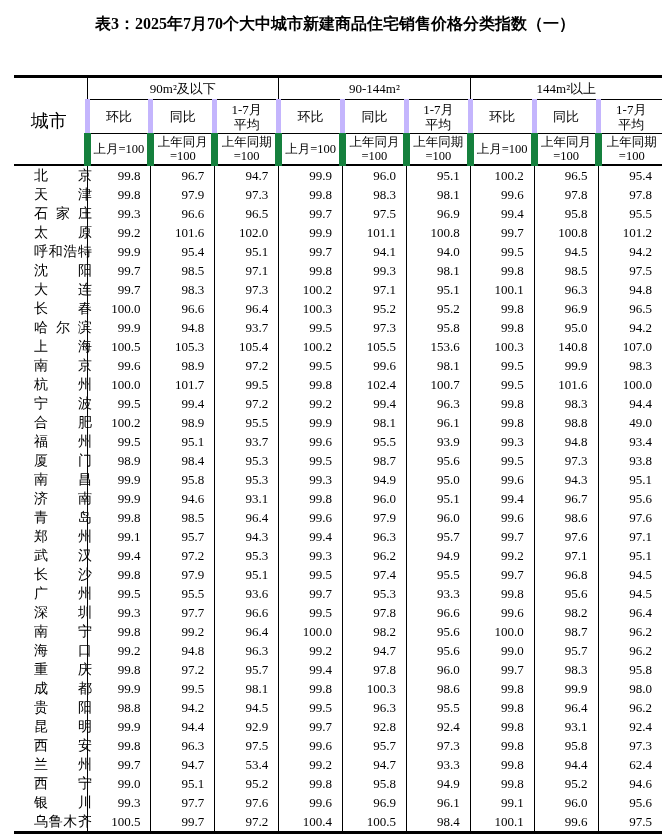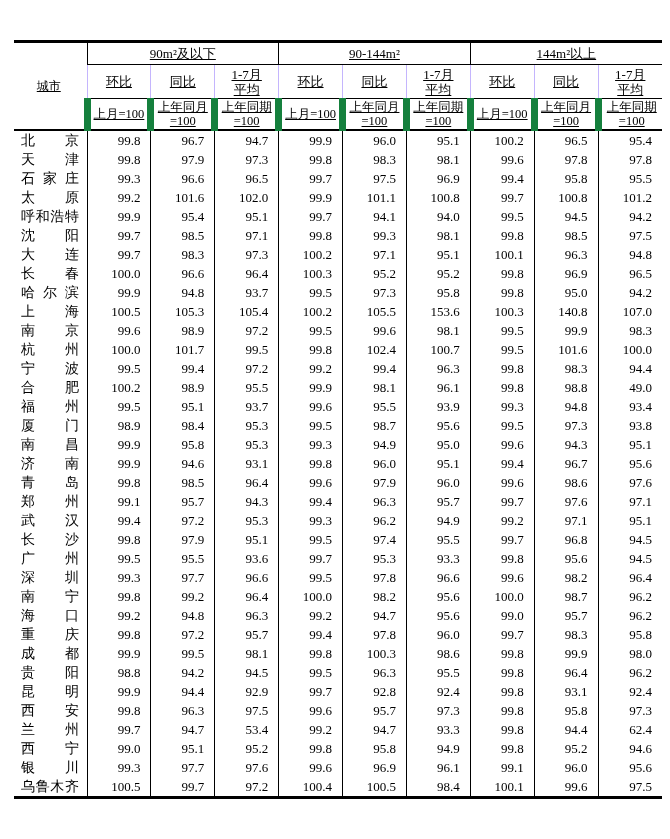--- a/index.html
+++ b/index.html
@@ -35,34 +35,33 @@
   col.c-city { width: 73px; }
   th, td {
     padding: 0;
     font-weight: normal;
     vertical-align: middle;
   }
   thead th {
     font-size: 13px;
     text-align: center;
     line-height: 15px;
-    text-decoration: underline;
   }
   th.city-h {
     border-bottom: 2px solid #000;
-    font-size: 12px;
+    font-size: 18px;
   }
   tr.grp-row th.grp {
     height: 21px;
     border-left: 1px solid #000;
     border-bottom: 1px solid #000;
   }
   tr.metric-row th {
     height: 33px;
-    border-left: 1px solid #c4b5fd;
+    border-left: 5px solid #c4b5fd;
     border-bottom: 1px solid #000;
     white-space: pre-line;
   }
   tr.base-row th {
     height: 30px;
     border-left: 7px solid #15803d;
     border-bottom: 2px solid #000;
     white-space: pre-line;
     font-size: 12.5px;
     line-height: 14px;
@@ -76,31 +75,32 @@
     border-left: 1px solid #000;
     text-align: right;
     padding-right: 10px;
   }
   tbody td.city {
     text-align: left;
   }
   span.city-name {
     display: inline-block;
     width: 58px;
-    margin-left: 7px;
+    margin-left: 20px;
     font-size: 14px;
     text-align: justify;
     text-align-last: justify;
   }
 </style>
 </head>
 <body>
 
 <div class="page">
 
+  <div class="doc-title">表3：2025年7月70个大中城市新建商品住宅销售价格分类指数（一）</div>
 
   <table class="price-table">
     <colgroup>
       <col class="c-city">
       <col>
         <col>
         <col>
         <col>
         <col>
         <col>

